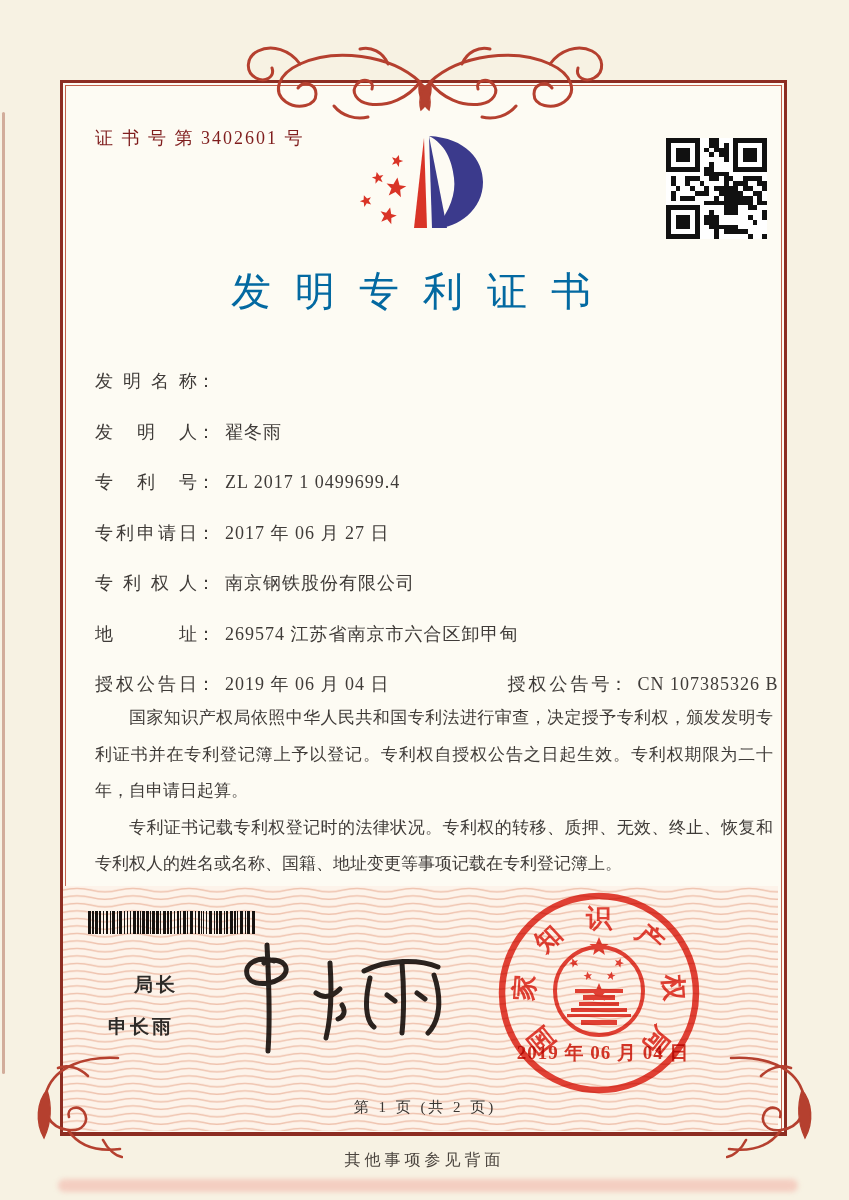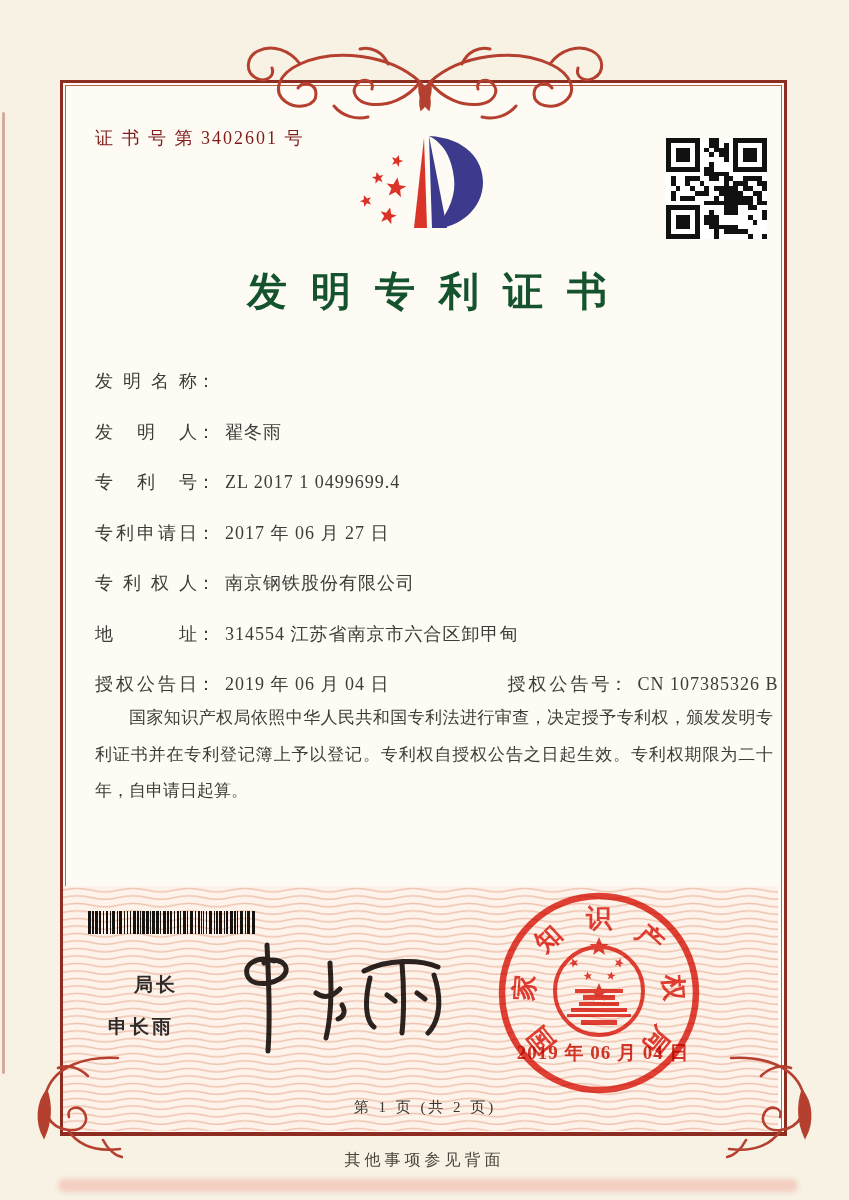--- a/index.html
+++ b/index.html
@@ -20,22 +20,22 @@
   }
   #frame .inner-line{
     position:absolute;left:2px;top:2px;right:2px;bottom:2px;
     border:1px solid #c2604a;pointer-events:none;
   }
   
   #cert-no{left:95px;top:126px;font-size:18px;letter-spacing:2px;color:#7f1d1d;}
   #logo{left:350px;top:128px;}
   #qr{left:666px;top:138px;background:#fff;}
   #title{
-    left:64px;top:264px;width:726px;text-align:center;
-    font-size:40px;font-weight:bold;color:#14532d;
+    left:48px;top:264px;width:726px;text-align:center;
+    font-size:40px;font-weight:normal;color:#0369a1;
     letter-spacing:24px;padding-left:24px;box-sizing:border-box;
   }
   
   #fields{left:95px;top:356px;width:690px;}
   .frow{height:50.5px;display:flex;align-items:center;font-size:18px;white-space:nowrap;}
   .flabel{display:inline-flex;justify-content:space-between;width:102px;}
   .flabel i{font-style:normal;}
   .colon{margin-right:10px;}
   .fval{letter-spacing:1px;}
   .fpair2{margin-left:118px;display:inline-flex;align-items:center;}
@@ -318,21 +318,21 @@
       </span>
       <span class="colon">：</span>
       <span class="fval">南京钢铁股份有限公司</span>
   </div>
   <div class="frow">
     <span class="flabel spread">
         <i>地</i>
         <i>址</i>
       </span>
       <span class="colon">：</span>
-      <span class="fval">314554 江苏省南京市六合区卸甲甸</span>
+      <span class="fval">269574 江苏省南京市六合区卸甲甸</span>
   </div>
   <div class="frow">
     <span class="flabel spread">
         <i>授</i>
         <i>权</i>
         <i>公</i>
         <i>告</i>
         <i>日</i>
       </span>
       <span class="colon">：</span>
@@ -346,20 +346,21 @@
           <i>号</i>
         </span>
         <span class="colon">：</span>
         <span class="fval">CN 107385326 B</span>
     </span>
   </div>
 </div>
 
 <div class="abs" id="body-text">
   <p>国家知识产权局依照中华人民共和国专利法进行审查，决定授予专利权，颁发发明专利证书并在专利登记簿上予以登记。专利权自授权公告之日起生效。专利权期限为二十年，自申请日起算。</p>
+  <p>专利证书记载专利权登记时的法律状况。专利权的转移、质押、无效、终止、恢复和专利权人的姓名或名称、国籍、地址变更等事项记载在专利登记簿上。</p>
 </div>
 
 <div class="abs" id="barcode">
     <i style="width:3px;margin-right:1px"></i>
     <i style="width:2px;margin-right:1px"></i>
     <i style="width:3px;margin-right:1px"></i>
     <i style="width:2px;margin-right:2px"></i>
     <i style="width:1px;margin-right:2px"></i>
     <i style="width:2px;margin-right:2px"></i>
     <i style="width:1px;margin-right:1px"></i>

